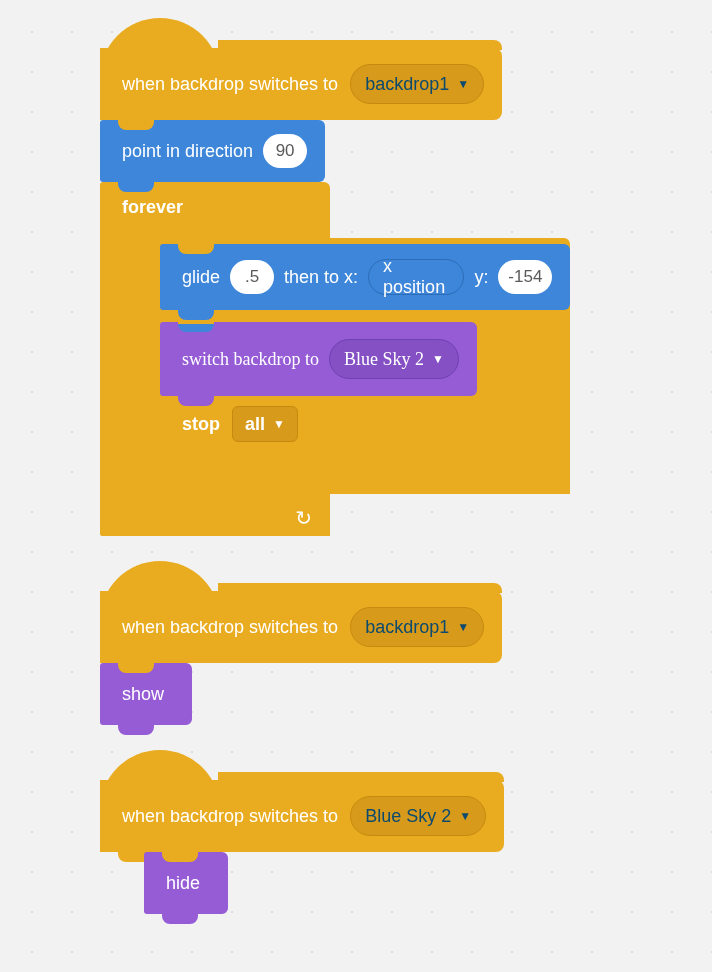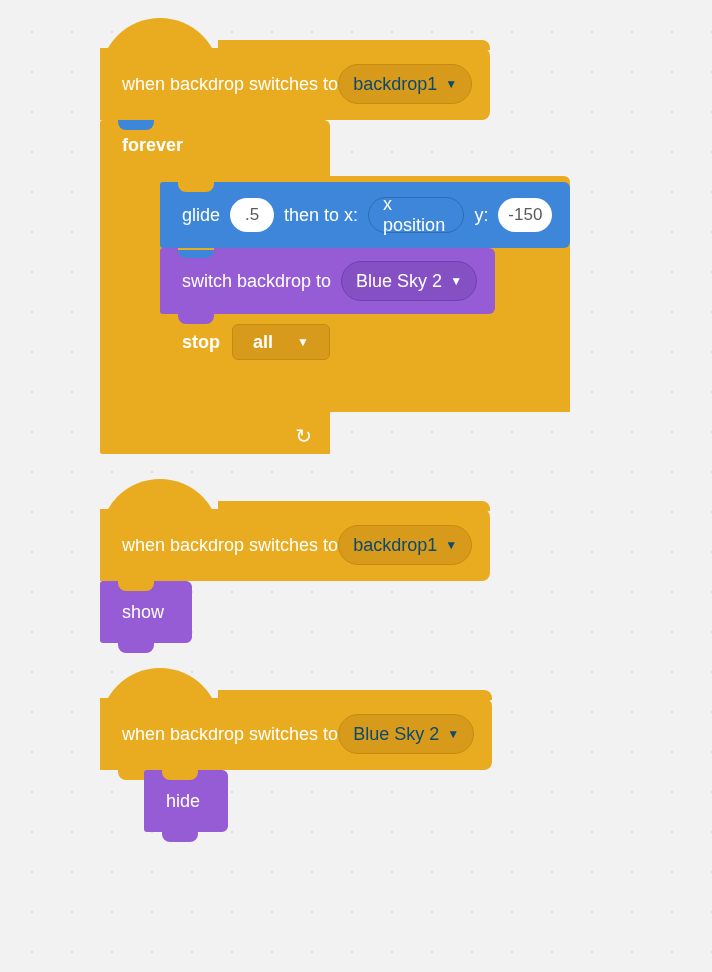--- a/index.html
+++ b/index.html
@@ -26,20 +26,21 @@
   .stack { position: relative; margin-left: 100px; margin-bottom: 30px; }
 
   
   .hat {
     position: relative;
     background: #e9ac20;
     height: 72px;
     border-radius: 0 8px 8px 0;
     display: flex; align-items: center;
     padding-left: 22px; padding-right: 18px;
+    gap: 12px;
     width: fit-content;
   }
   .hat::before {
     content:"";
     position:absolute;
     left:0; top:-30px;
     width:120px; height:60px;
     background:#e9ac20;
     border-radius: 60px 60px 0 0;
   }
@@ -93,21 +94,21 @@
     border:1px solid #7040b0;
     border-radius:20px; height:40px;
     display:inline-flex; align-items:center;
     padding:0 14px; gap:8px;
   }
   .control-dd {
     background:#d89a1a;
     border:1px solid #c78a10;
     border-radius:6px; height:36px;
     display:inline-flex; align-items:center;
-    padding:0 20px; gap:24px;
+    padding:0 12px; gap:8px;
   }
   .num-input {
     background:#fff; color:#5a5a5a;
     height:34px; min-width:44px; border-radius:18px;
     display:inline-flex; align-items:center; justify-content:center;
     padding:0 12px; font-size:17px;
   }
   .reporter-motion {
     background:#3d86d9; border:1px solid #2d6cb8;
     height:36px; border-radius:20px;
@@ -216,44 +217,50 @@
     <div class="hat">
       <div class="hat-ext"></div>
       <span class="label">when backdrop switches to</span>
       <span class="events-dd">
         <span>backdrop1</span>
         <span class="caret">▼</span>
       </span>
       <div class="notch-out"></div>
     </div>
 
+    <div class="block motion" style="margin-top:0;">
+      <div class="notch-in" style="background:#e9ac20"></div>
+      <span class="label">point in direction</span>
+      <span class="num-input">90</span>
+      <div class="notch-out"></div>
+    </div>
 
     <div class="cshape forever">
       <div class="c-top forever-top">
         <div class="notch-in"></div>
         <span class="label">forever</span>
         <div class="notch-down"></div>
       </div>
       <div class="c-body inside">
 
         <div class="cshape if-wrap">
           <div class="c-body inside">
 
             <div class="block motion" style="height:66px;">
               <div class="notch-in" style="background:#e9ac20"></div>
               <span class="label">glide</span>
               <span class="num-input">.5</span>
               <span class="label">then to x:</span>
               <span class="reporter-motion">x position</span>
               <span class="label">y:</span>
-              <span class="num-input">-150</span>
+              <span class="num-input">-154</span>
               <div class="notch-out"></div>
             </div>
 
-            <div class="block looks" style="margin-top:0;height:66px;">
+            <div class="block looks" style="margin-top:12px;height:74px;font-family:Liberation Serif, serif;">
               <div class="notch-in" style="background:#3d86d9"></div>
               <span class="label">switch backdrop to</span>
               <span class="looks-dd">
                 <span>Blue Sky 2</span>
                 <span class="caret">▼</span>
               </span>
               <div class="notch-out"></div>
             </div>
 
             <div class="stop">

